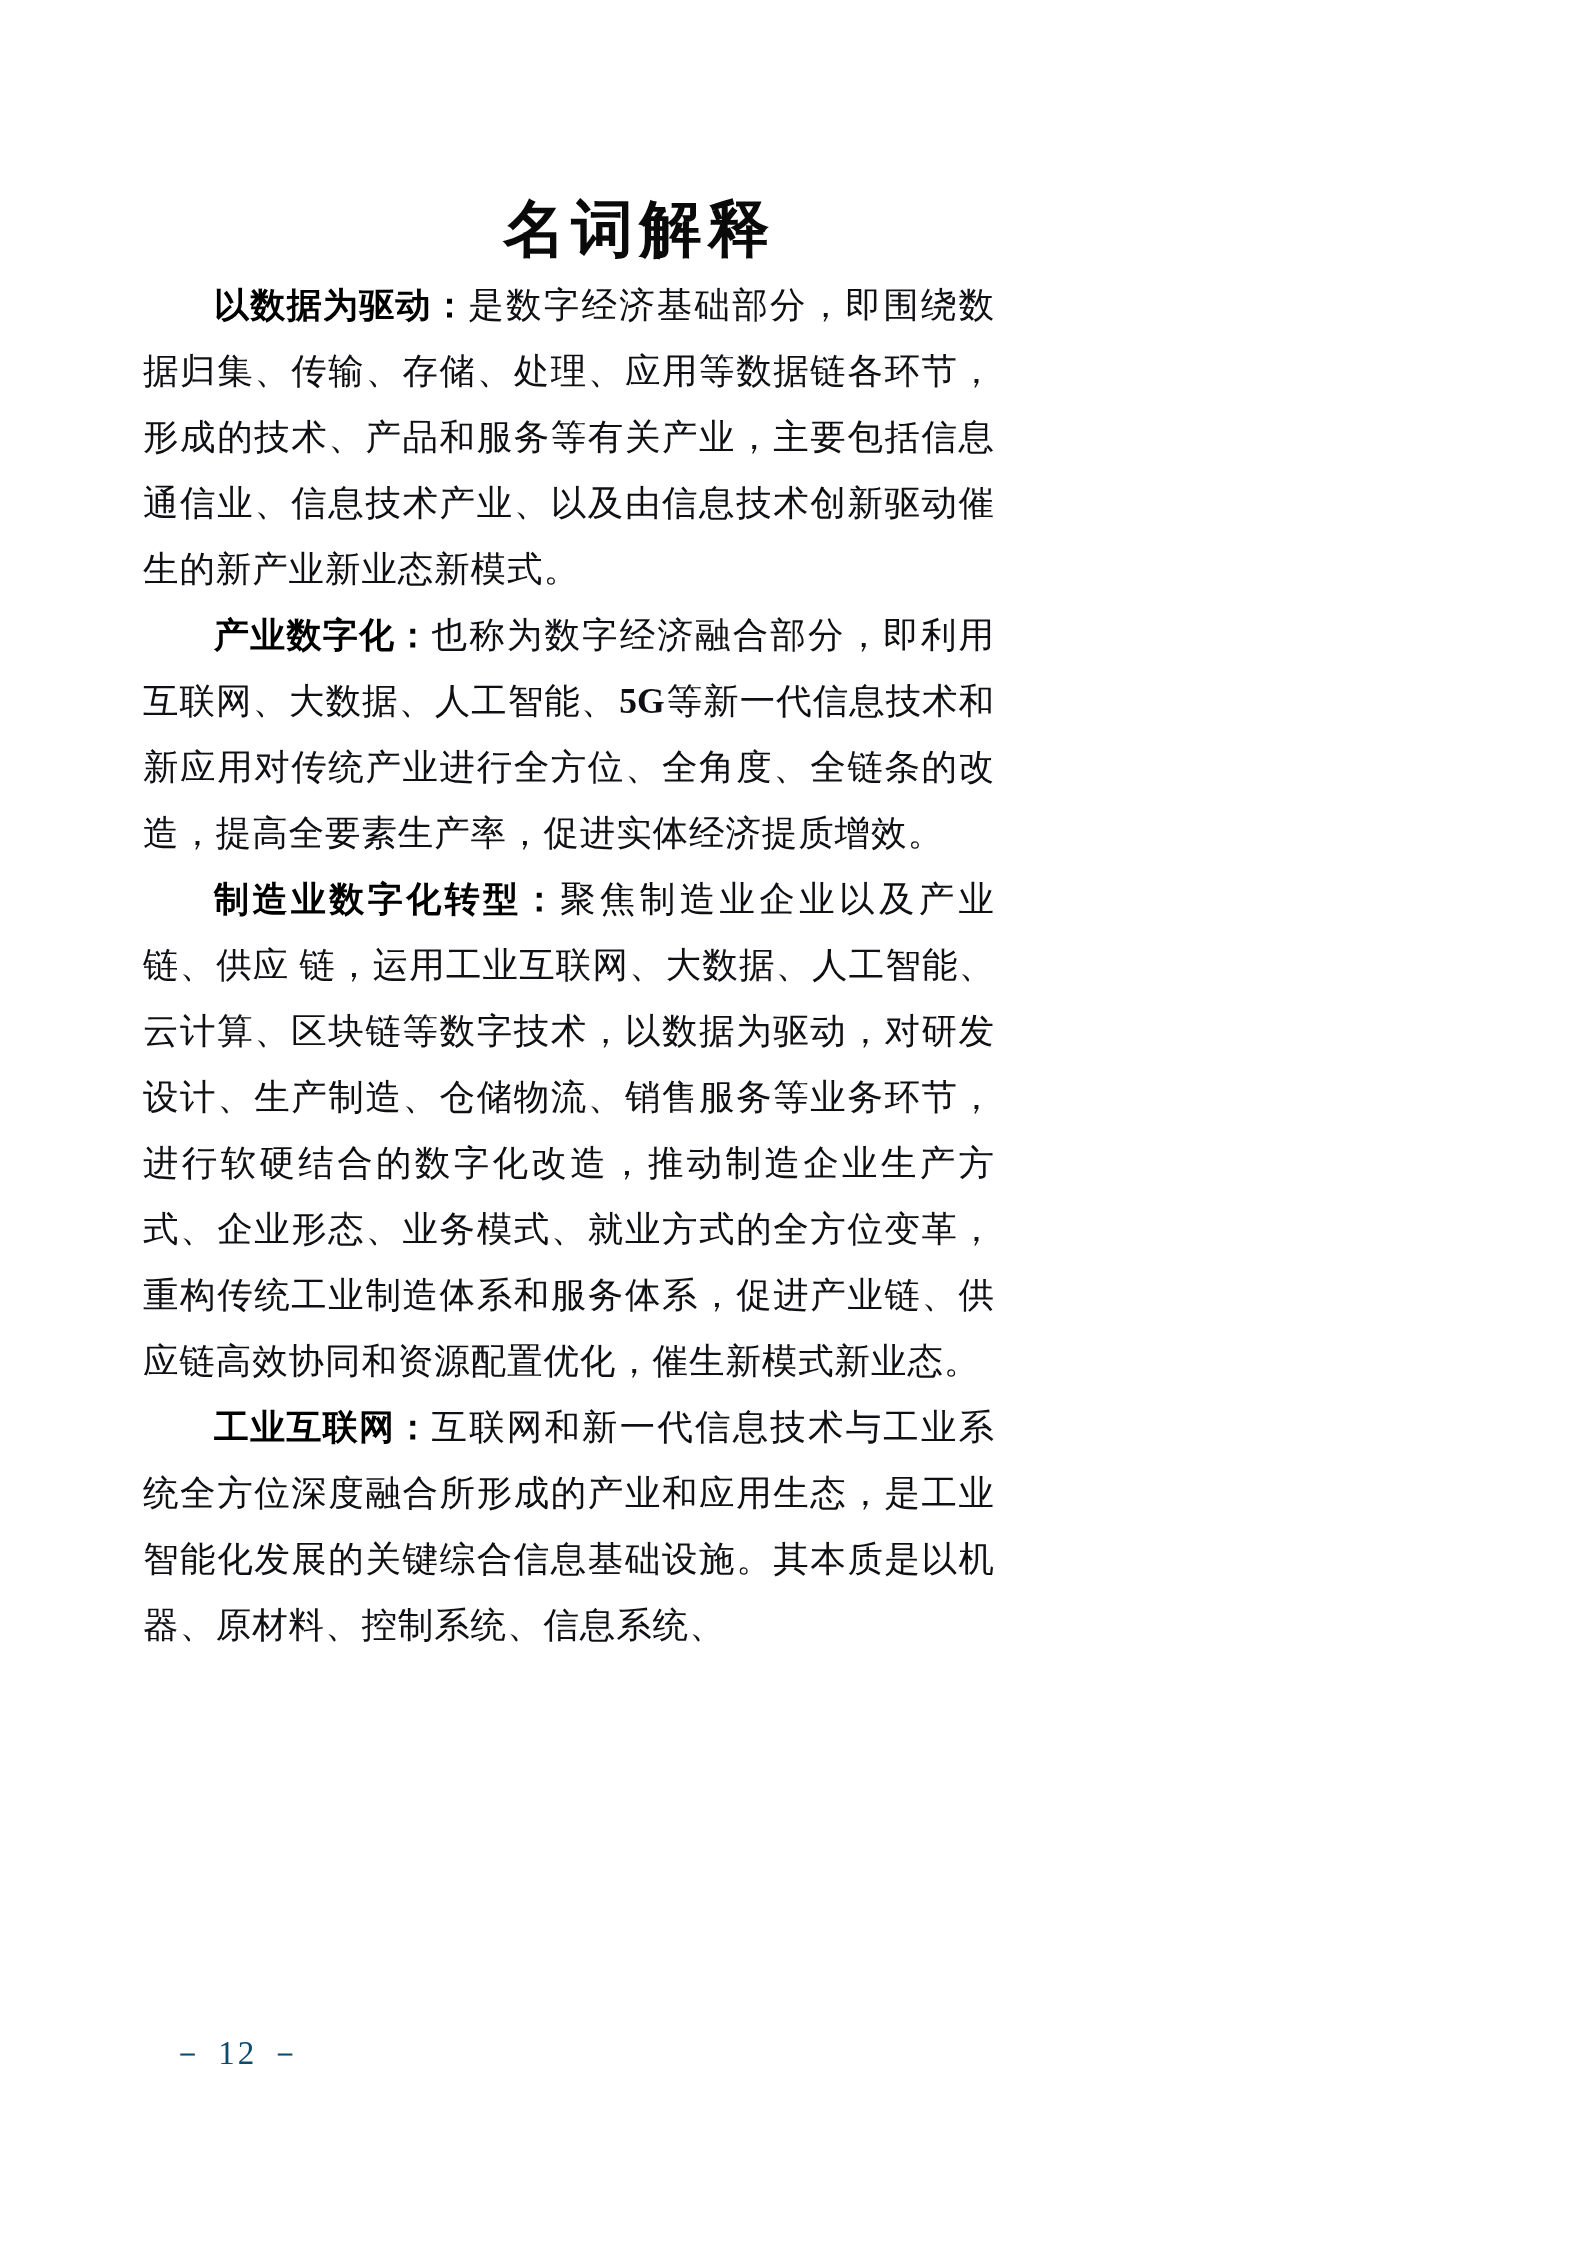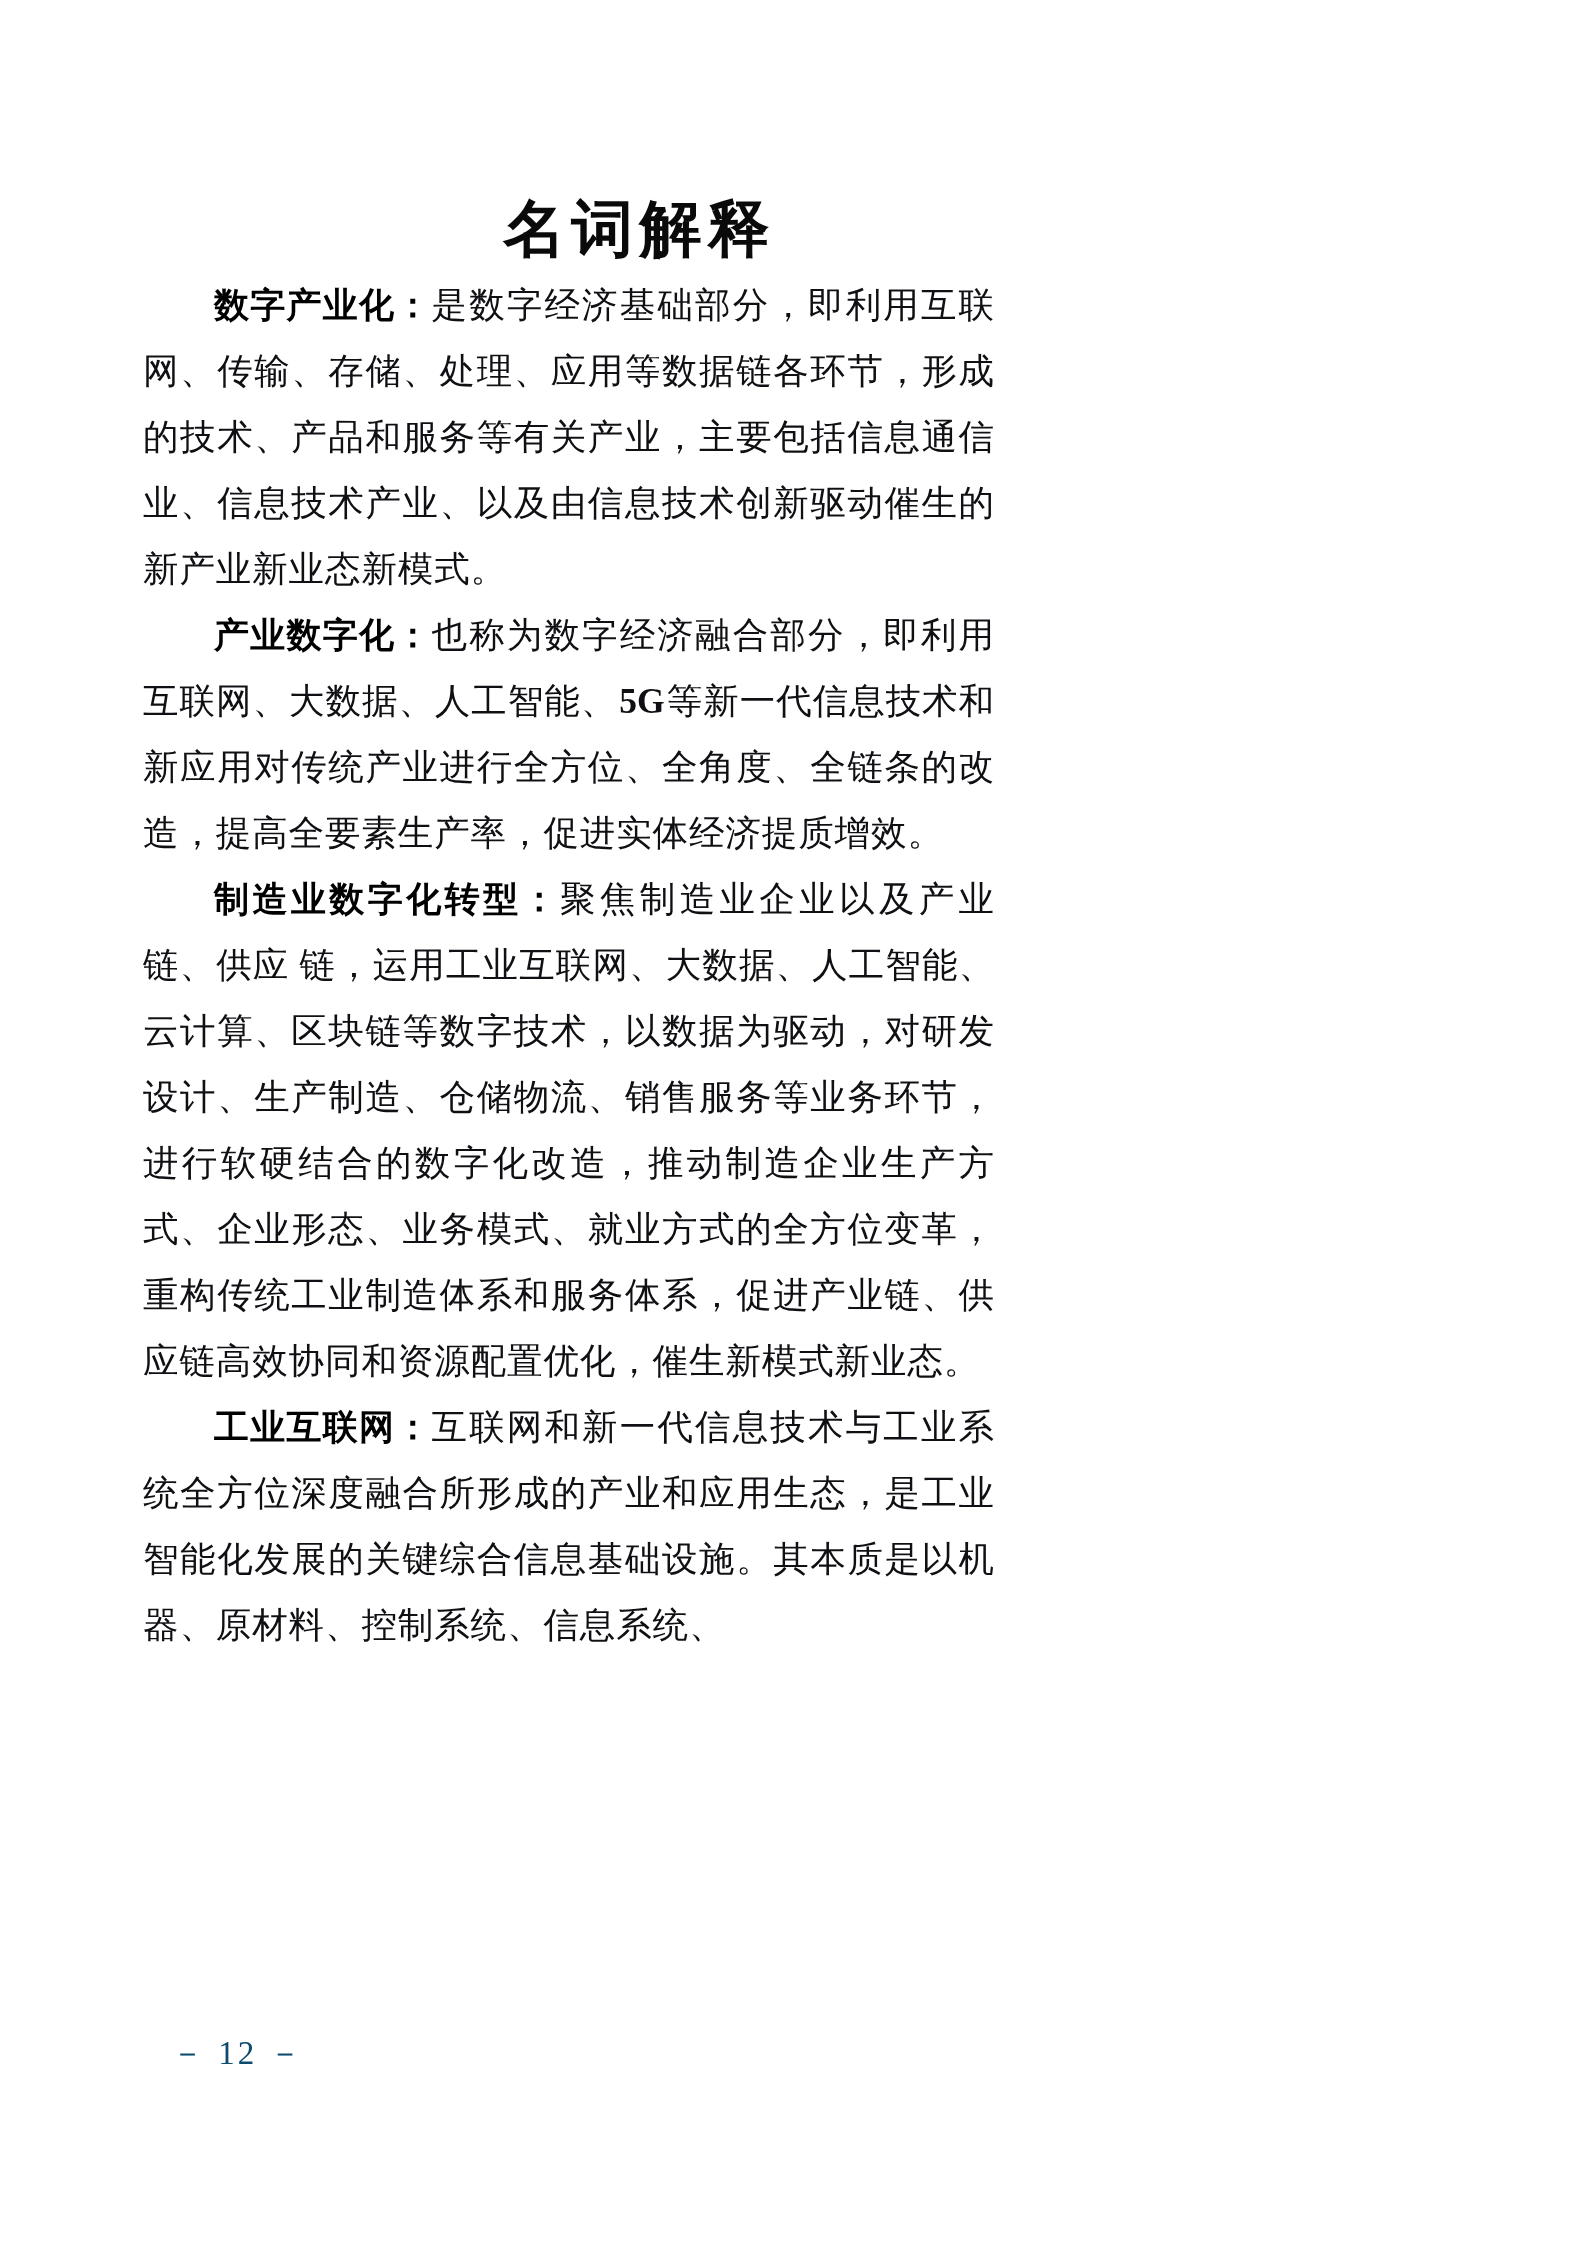--- a/index.html
+++ b/index.html
@@ -88,21 +88,21 @@
 <body>
 
 <div class="page">
 
   <h1 class="doc-title">名词解释</h1>
 
   <div class="body-col">
 
 
     <p class="para">
-      <span class="term">数字产业化</span><span class="term">：</span><span>是数字经济基础部分，即利用互联网、传输、存储、处理、应用等数据链各环节，形成的技术、产品和服务等有关产业，主要包括信息通信业、信息技术产业、以及由信息技术创新驱动催生的新产业新业态新模式。</span>
+      <span class="term">以数据为驱动</span><span class="term">：</span><span>是数字经济基础部分，即围绕数据归集、传输、存储、处理、应用等数据链各环节，形成的技术、产品和服务等有关产业，主要包括信息通信业、信息技术产业、以及由信息技术创新驱动催生的新产业新业态新模式。</span>
     </p>
 
     <p class="para">
       <span class="term">产业数字化</span><span class="term">：</span><span>也称为数字经济融合部分，即利用互联网、大数据、人工智能、</span><span class="latin">5G</span><span>等新一代信息技术和新应用对传统产业进行全方位、全角度、全链条的改造，提高全要素生产率，促进实体经济提质增效。</span>
     </p>
 
     <p class="para">
       <span class="term">制造业数字化转型</span><span class="term">：</span><span>聚焦制造业企业以及产业链、供应 链，运用工业互联网、大数据、人工智能、云计算、区块链等数字技术，以数据为驱动，对研发设计、生产制造、仓储物流、销售服务等业务环节，进行软硬结合的数字化改造，推动制造企业生产方式、企业形态、业务模式、就业方式的全方位变革，重构传统工业制造体系和服务体系，促进产业链、供应链高效协同和资源配置优化，催生新模式新业态。</span>
     </p>
 

